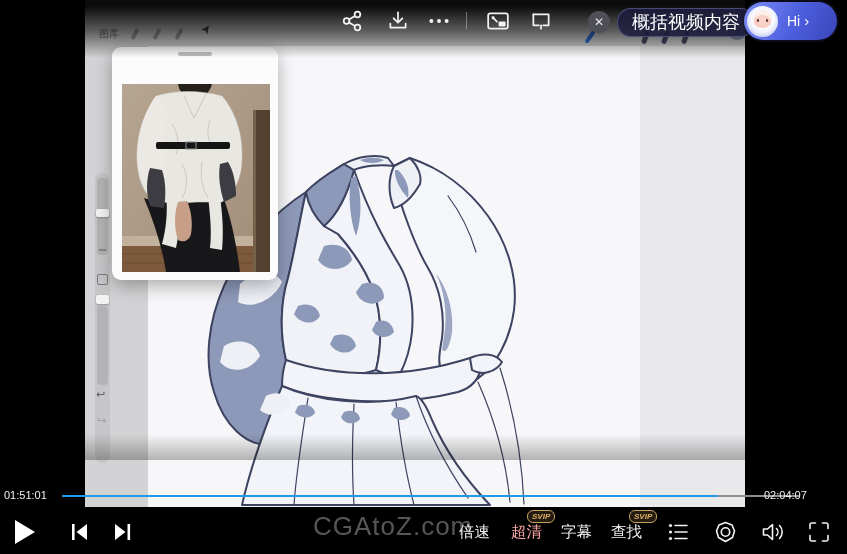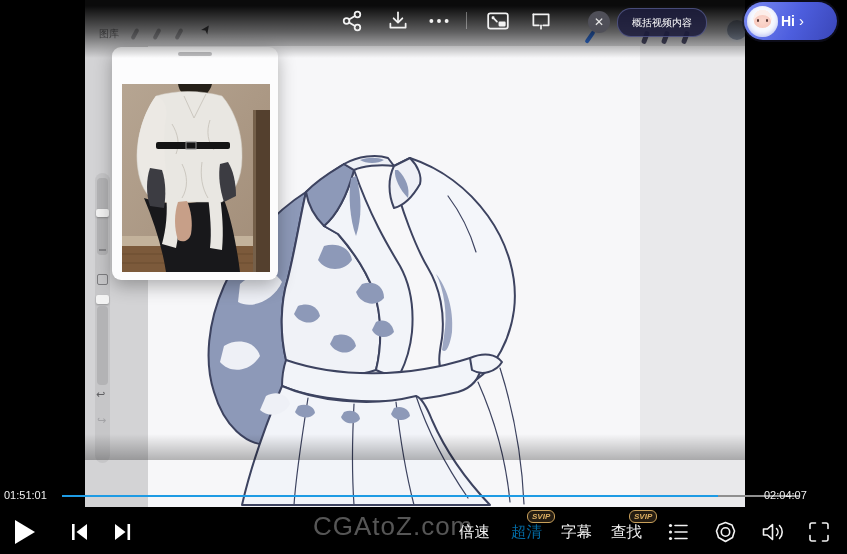--- a/index.html
+++ b/index.html
@@ -40,47 +40,47 @@
   #top-grad{left:0;top:0;width:847px;height:58px;
             background:linear-gradient(rgba(0,0,0,.95) 10%,rgba(0,0,0,.55) 55%,rgba(0,0,0,0));}
   #page-title{left:27px;top:10px;font-size:15.5px;font-weight:bold;color:#fff;letter-spacing:.5px;text-shadow:0 1px 2px #000;}
   .tbtn{top:9px;width:24px;height:24px;cursor:pointer;}
   .tbtn svg{width:24px;height:24px;}
   #tb-divider{left:466px;top:12px;width:1px;height:17px;background:rgba(255,255,255,.35);}
   #close-btn{left:588px;top:11px;width:22px;height:22px;border-radius:50%;background:#4f4f58;
              color:#e8e8e8;font-size:12px;text-align:center;line-height:22px;cursor:pointer;}
   #summarize-btn{left:617px;top:8px;height:27px;line-height:27px;padding:0 14px;border-radius:14px;
                  background:rgba(30,30,62,.88);border:1px solid rgba(125,134,199,.45);
-                 color:#fff;font-size:10px;cursor:pointer;white-space:nowrap;}
+                 color:#fff;font-size:18px;cursor:pointer;white-space:nowrap;}
   #assistant-pill{left:744px;top:2px;width:93px;height:38px;border-radius:19px;cursor:pointer;
                   background:linear-gradient(115deg,#7c8cf5,#4d5ede 55%,#3a46b8);
                   box-shadow:0 0 0 2px rgba(20,20,40,.6);display:flex;align-items:center;}
   #assistant-avatar{width:31px;height:31px;border-radius:50%;margin-left:3px;position:relative;
                     background:radial-gradient(circle at 50% 42%,#fdeeea 0 38%,#f7f9ff 39% 100%);
                     box-shadow:inset 0 -2px 4px rgba(140,150,230,.5);}
   #assistant-face{position:absolute;left:7px;top:9px;width:17px;height:13px;border-radius:50%;
                   background:radial-gradient(circle at 50% 45%,#fbd9cf,#f6c3b8);}
   .av-eye{position:absolute;top:4px;width:2px;height:3px;background:#5a3a36;border-radius:1px;}
-  #assistant-label{color:#fff;font-size:14px;font-weight:bold;margin-left:3px;text-align:center;}
+  #assistant-label{color:#fff;font-size:14px;font-weight:normal;margin-left:9px;text-align:center;}
   #assistant-chevron{color:#fff;font-size:15px;margin-left:4px;margin-top:-2px;}
 
   
   .time-label{top:489px;font-size:11px;color:#f0f0f0;}
   #progress-filled{left:62px;top:495px;width:656px;height:2px;background:#1e9be4;cursor:pointer;}
   #progress-rest{left:718px;top:495px;width:81px;height:2px;background:#8f8f8f;cursor:pointer;}
 
   
   #watermark{left:313px;top:511px;font-size:26px;color:rgba(172,172,172,.5);letter-spacing:1px;}
   .cbtn{cursor:pointer;}
   .cbtn svg{display:block;}
   #play-btn{left:14px;top:519px;}
   #prev-btn{left:68px;top:521px;}
   #next-btn{left:110px;top:521px;}
   .ctl-label{top:522px;font-size:15.5px;color:#f0f0f0;cursor:pointer;white-space:nowrap;}
-  #quality-label{color:#0369a1;}
+  #quality-label{color:#fca5a5;}
   .svip-badge{top:510px;height:11px;line-height:11px;padding:0 4px;border-radius:6px;
               border:1px solid #c9a05a;background:#241c12;color:#dcae62;
               font-size:8px;font-style:italic;font-weight:bold;cursor:pointer;}
   #list-btn{left:666px;top:520px;}
   #settings-btn{left:713px;top:520px;}
   #volume-btn{left:760px;top:520px;}
   #fullscreen-btn{left:807px;top:520px;}
   .icon-stroke{stroke:#f2f2f2;stroke-width:1.6;fill:none;stroke-linecap:round;stroke-linejoin:round;}
 </style>
 </head>

